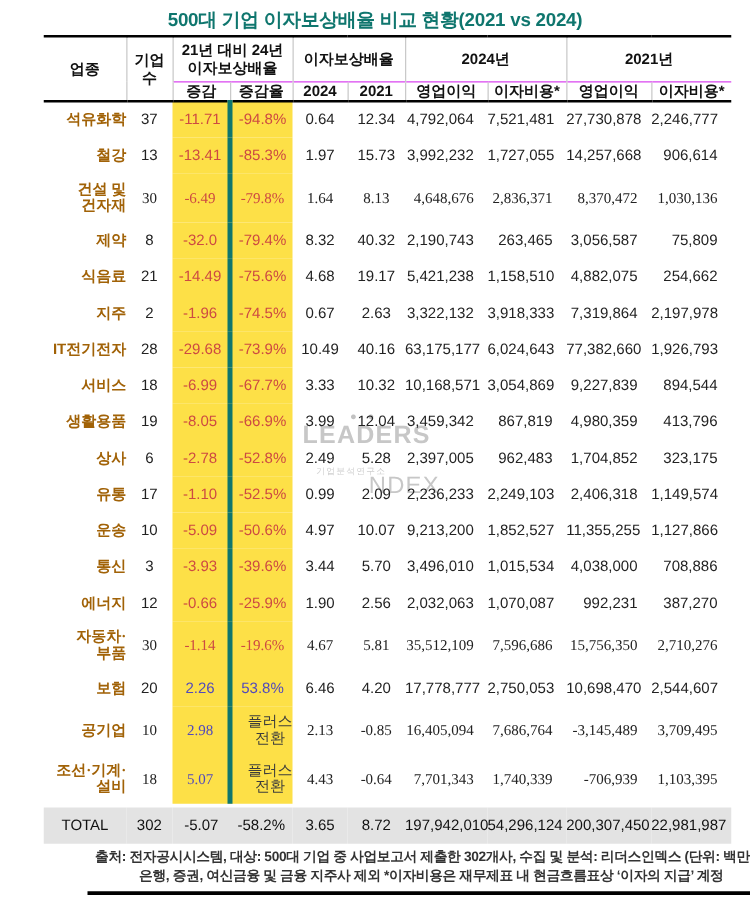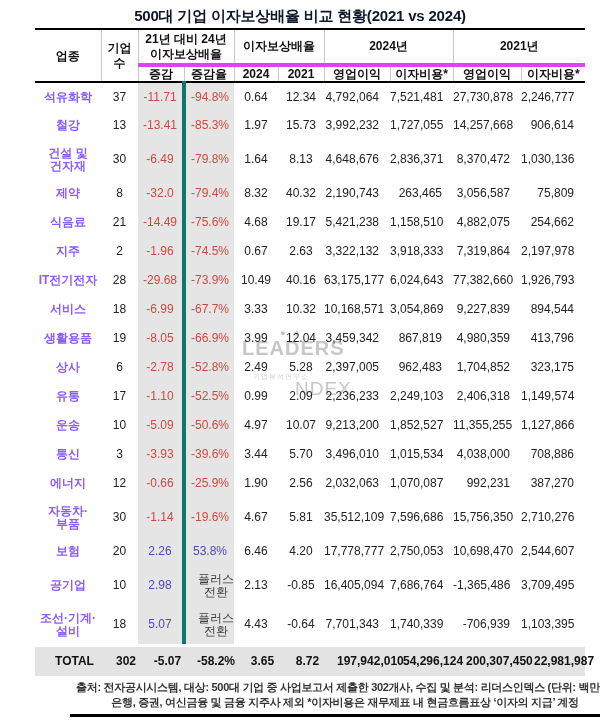--- a/index.html
+++ b/index.html
@@ -8,62 +8,61 @@
     width:600px; height:721px;
     font-family:"Liberation Sans","DejaVu Sans",sans-serif;
     color:#1a1a1a;
     position:relative;
     overflow:hidden;
   }
   .title {
     text-align:center;
     font-size:15px;
     font-weight:bold;
-    color:#0f172a;
+    color:#0f766e;
     padding-top:7px;
     height:28px;
     letter-spacing:-0.2px;
   }
   .tbl-wrap { position:relative; z-index:1; width:550px; margin:0 auto 0 35px; }
   table { border-collapse:collapse; table-layout:fixed; width:550px; }
   table.main { border-top:2px solid #000; }
   thead th {
     font-size:12px; font-weight:bold; color:#111;
     text-align:center; vertical-align:middle;
     white-space:pre-line; line-height:1.2;
     background:#fff;
   }
   thead tr.h1 th { height:36px; }
-  thead tr.h2 th { height:15px; border-top:4px solid #d946ef; }
+  thead tr.h2 th { height:15px; border-top:1px solid #d946ef; }
   thead th + th { border-left:1px solid #c9c9c9; }
   thead tr.h2 th:first-child { border-left:1px solid #c9c9c9; }
   thead tr.h2 th { border-bottom:2px solid #000; }
   thead th[rowspan] { border-bottom:2px solid #000; }
   tbody td {
     font-size:12px; color:#222;
     text-align:center; vertical-align:middle;
     line-height:1.1; white-space:pre-line;
     background:transparent;
   }
   tbody tr { height:29px; }
-  tbody tr.tall { height:39px; }
-  .c-ind { font-weight:bold; color:#8b5cf6; }
-  .c-chg, .c-rate { background:#e5e5e5; }
+  tbody tr.tall { height:39px;font-family:Liberation Serif, serif; }
+  .c-ind { font-weight:bold; color:#a16207;text-align:right; }
+  .c-chg, .c-rate { background:#fde047; }
   .c-rate { border-left:4px solid #0f766e; }
   .c-money { text-align:right; padding-right:11px; }
   .red  { color:#cd4a42; }
   .blue { color:#5149bd;margin-left:32px; }
   .dark { color:#3c3c3c;padding-left:12px; }
   .gap { height:3px; }
   table.total-tbl td {
     background:#e3e3e3;
-    font-size:12px; font-weight:bold; color:#111;
+    font-size:12px; font-weight:normal; color:#111;
     text-align:center; vertical-align:middle;
     height:28px;
-    padding-left:13px;
   }
   table.total-tbl td.c-money { text-align:left; padding-right:11px; }
   .footer {
     width:550px; margin:4px auto 0 35px;
     text-align:center;
     font-size:11px; font-weight:bold; color:#333;
     line-height:15px;
     padding-bottom:4px;
     border-bottom:3px solid #000;
     letter-spacing:-0.3px;
@@ -325,21 +324,21 @@
         <tr class="tall">
           <td class="c-ind">공기업</td>
           <td class="c-cnt">10</td>
           <td class="c-chg blue">2.98</td>
           <td class="c-rate dark">플러스
 전환</td>
           <td class="c-num">2.13</td>
           <td class="c-num">-0.85</td>
           <td class="c-money">16,405,094</td>
           <td class="c-money">7,686,764</td>
-          <td class="c-money">-1,365,486</td>
+          <td class="c-money">-3,145,489</td>
           <td class="c-money">3,709,495</td>
         </tr>
         <tr class="tall">
           <td class="c-ind">조선·기계·
 설비</td>
           <td class="c-cnt">18</td>
           <td class="c-chg blue">5.07</td>
           <td class="c-rate dark">플러스
 전환</td>
           <td class="c-num">4.43</td>

